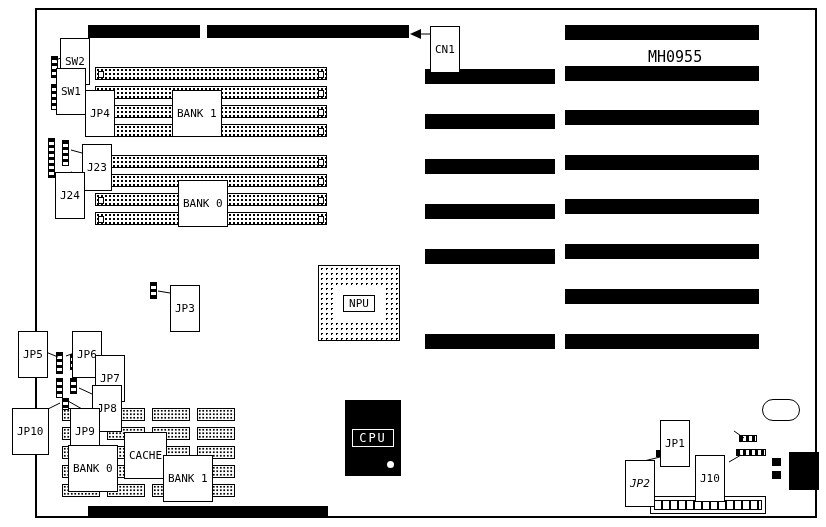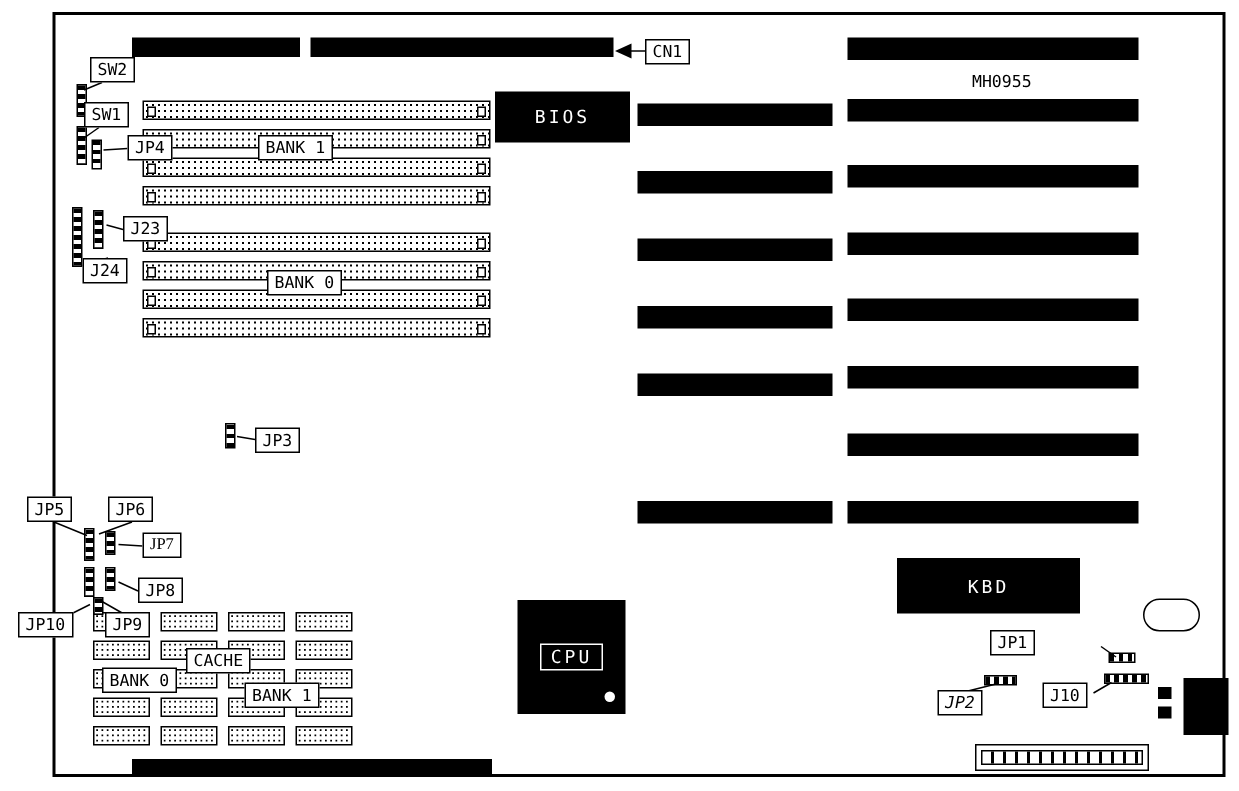--- a/index.html
+++ b/index.html
@@ -5,22 +5,22 @@
   * { box-sizing: border-box; }
   html,body { margin:0; padding:0; background:#fff; }
   #stage {
     position:relative; width:826px; height:527px; background:#fff;
     font-family:"DejaVu Sans Mono", monospace; overflow:hidden; color:#000;
   }
   .board { position:absolute; left:35px; top:8px; width:782px; height:510px;
            border:2px solid #000; background:#fff; }
   .slot { position:absolute; background:#000; z-index:1; }
   .lbl { position:absolute; background:#fff; border:1px solid #000;
-         font-size:11px; line-height:13px; padding:1px 4px; white-space:nowrap; z-index:6; }
-  .txt { position:absolute; font-size:11px; z-index:3; }
+         font-size:11px; line-height:13px; padding:16px 4px; white-space:nowrap; z-index:6; }
+  .txt { position:absolute; font-size:15px; z-index:3; }
   .simm { position:absolute; border:1px solid #000; background-color:#fff;
           background-image:radial-gradient(#000 0.9px, transparent 0.9px);
           background-size:4px 4px; z-index:1; }
   .simm::before,.simm::after { content:""; position:absolute; top:3px; width:4px; height:5px;
           background:#fff; border:1px solid #000; }
   .simm::before { left:2px; } .simm::after { right:2px; }
   .dotchip { position:absolute; border:1px solid #000; background-color:#fff;
           background-image:radial-gradient(#000 0.8px, transparent 0.8px);
           background-size:3.5px 3.5px; z-index:1; }
   .blackchip { position:absolute; background:#000; color:#fff; display:flex;
@@ -67,23 +67,20 @@
 
   <div class="slot" style="left:425px;top:69px;width:130px;height:15px;"></div>
   <div class="slot" style="left:425px;top:114px;width:130px;height:15px;"></div>
   <div class="slot" style="left:425px;top:159px;width:130px;height:15px;"></div>
   <div class="slot" style="left:425px;top:204px;width:130px;height:15px;"></div>
   <div class="slot" style="left:425px;top:249px;width:130px;height:15px;"></div>
   <div class="slot" style="left:425px;top:334px;width:130px;height:15px;"></div>
 
   <div class="txt" style="left:648px;top:48px;">MH0955</div>
 
-  <div class="blackchip" style="left:330px;top:61px;width:90px;height:34px;">
-    <span class="chiplabel">BIOS</span>
-  </div>
 
   <div class="simm" style="left:95px;top:67px;width:232px;height:13px;"></div>
   <div class="simm" style="left:95px;top:86px;width:232px;height:13px;"></div>
   <div class="simm" style="left:95px;top:105px;width:232px;height:13px;"></div>
   <div class="simm" style="left:95px;top:124px;width:232px;height:13px;"></div>
 
   <div class="simm" style="left:95px;top:155px;width:232px;height:13px;"></div>
   <div class="simm" style="left:95px;top:174px;width:232px;height:13px;"></div>
   <div class="simm" style="left:95px;top:193px;width:232px;height:13px;"></div>
   <div class="simm" style="left:95px;top:212px;width:232px;height:13px;"></div>
@@ -96,29 +93,29 @@
   <div class="pstrip-v" style="left:150px;top:282px;height:17px;"></div>
   <div class="pstrip-v" style="left:56px;top:352px;height:22px;"></div>
   <div class="pstrip-v" style="left:70px;top:354px;height:16px;"></div>
   <div class="pstrip-v" style="left:56px;top:378px;height:20px;"></div>
   <div class="pstrip-v" style="left:70px;top:378px;height:16px;"></div>
   <div class="pstrip-v" style="left:62px;top:398px;height:12px;"></div>
   <div class="pstrip-h" style="left:739px;top:435px;width:18px;"></div>
   <div class="pstrip-h" style="left:656px;top:450px;width:22px;"></div>
   <div class="pstrip-h" style="left:736px;top:449px;width:30px;"></div>
 
+  <div class="npu">
+    <span class="npu-lbl">NPU</span>
+  </div>
 
-  <div class="blackchip" style="left:345px;top:400px;width:72px;height:76px;">
+  <div class="blackchip" style="left:345px;top:400px;width:56px;height:76px;">
     <span class="chiplabel boxed">CPU</span>
     <span class="cpu-dot"></span>
   </div>
 
-  <div class="blackchip" style="left:598px;top:372px;width:122px;height:37px;">
-    <span class="chiplabel">KBD</span>
-  </div>
 
   <div class="dotchip" style="left:62px;top:408px;width:38px;height:13px;"></div>
   <div class="dotchip" style="left:107px;top:408px;width:38px;height:13px;"></div>
   <div class="dotchip" style="left:152px;top:408px;width:38px;height:13px;"></div>
   <div class="dotchip" style="left:197px;top:408px;width:38px;height:13px;"></div>
   <div class="dotchip" style="left:62px;top:427px;width:38px;height:13px;"></div>
   <div class="dotchip" style="left:107px;top:427px;width:38px;height:13px;"></div>
   <div class="dotchip" style="left:152px;top:427px;width:38px;height:13px;"></div>
   <div class="dotchip" style="left:197px;top:427px;width:38px;height:13px;"></div>
   <div class="dotchip" style="left:62px;top:446px;width:38px;height:13px;"></div>
@@ -171,21 +168,21 @@
   <div class="lbl" style="left:60px;top:38px;">SW2</div>
   <div class="lbl" style="left:56px;top:68px;">SW1</div>
   <div class="lbl" style="left:85px;top:90px;">JP4</div>
   <div class="lbl" style="left:172px;top:90px;">BANK 1</div>
   <div class="lbl" style="left:82px;top:144px;">J23</div>
   <div class="lbl" style="left:55px;top:172px;">J24</div>
   <div class="lbl" style="left:178px;top:180px;">BANK 0</div>
   <div class="lbl" style="left:170px;top:285px;">JP3</div>
   <div class="lbl" style="left:18px;top:331px;">JP5</div>
   <div class="lbl" style="left:72px;top:331px;">JP6</div>
-  <div class="lbl" style="left:95px;top:355px;font-family:Liberation Serif, serif;">JP7</div>
+  <div class="lbl" style="left:95px;top:355px;">JP7</div>
   <div class="lbl" style="left:92px;top:385px;">JP8</div>
   <div class="lbl" style="left:70px;top:408px;">JP9</div>
   <div class="lbl" style="left:12px;top:408px;">JP10</div>
   <div class="lbl" style="left:124px;top:432px;">CACHE</div>
   <div class="lbl" style="left:68px;top:445px;">BANK 0</div>
   <div class="lbl" style="left:163px;top:455px;">BANK 1</div>
   <div class="lbl" style="left:660px;top:420px;">JP1</div>
   <div class="lbl" style="left:625px;top:460px;font-style:italic;">JP2</div>
   <div class="lbl" style="left:695px;top:455px;">J10</div>
 

